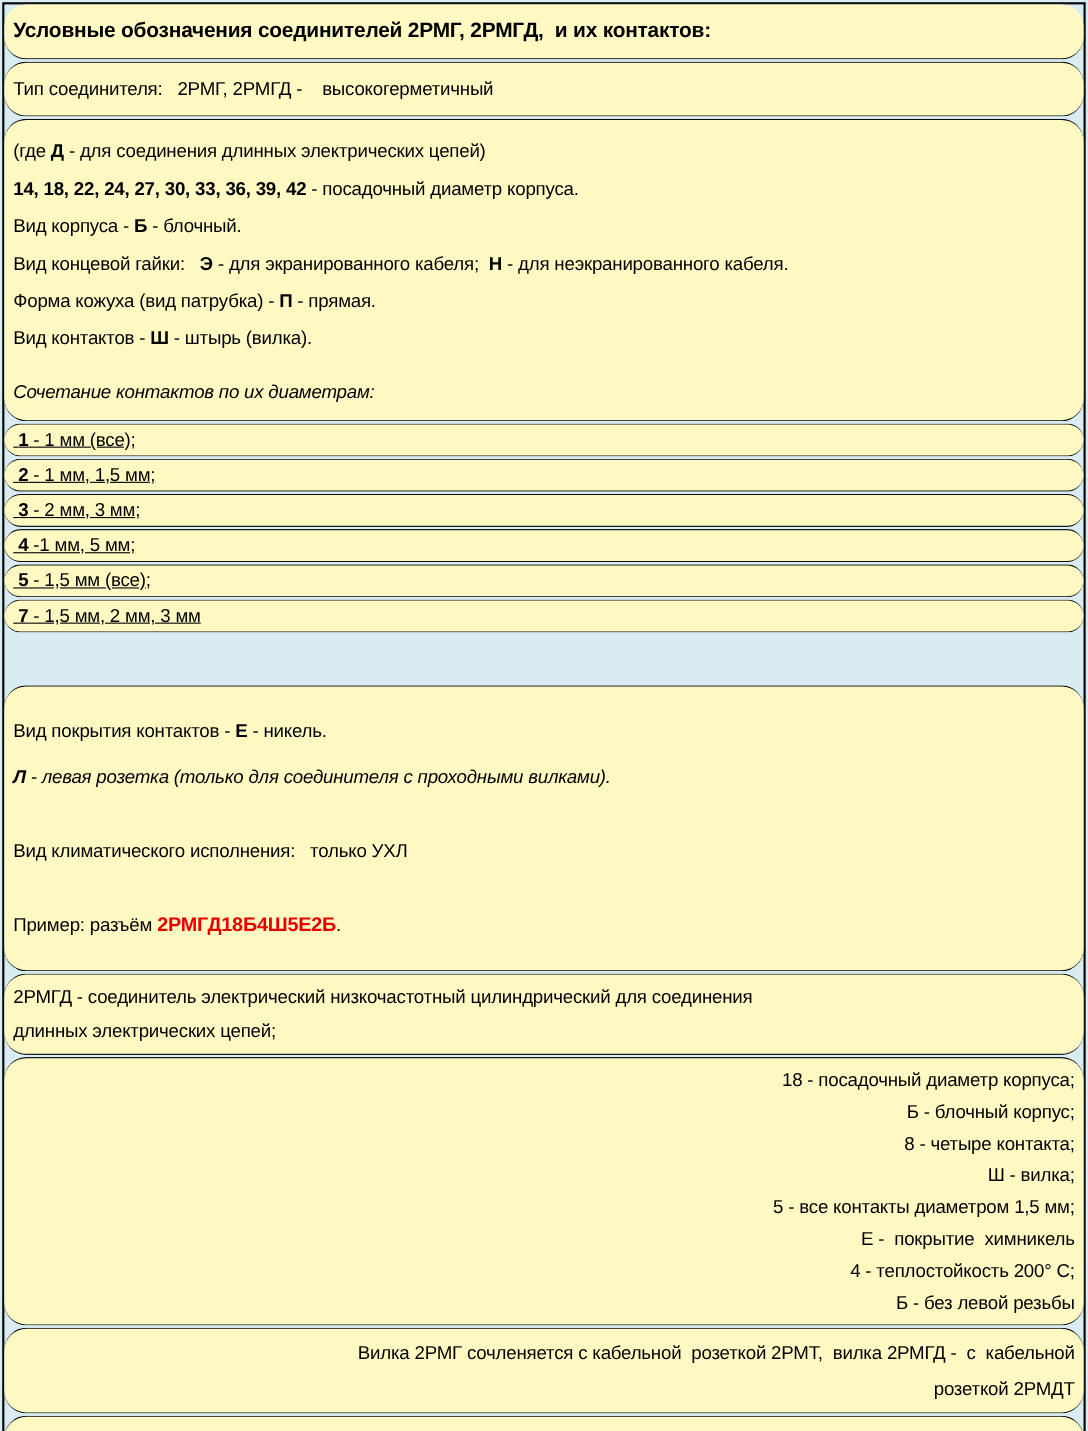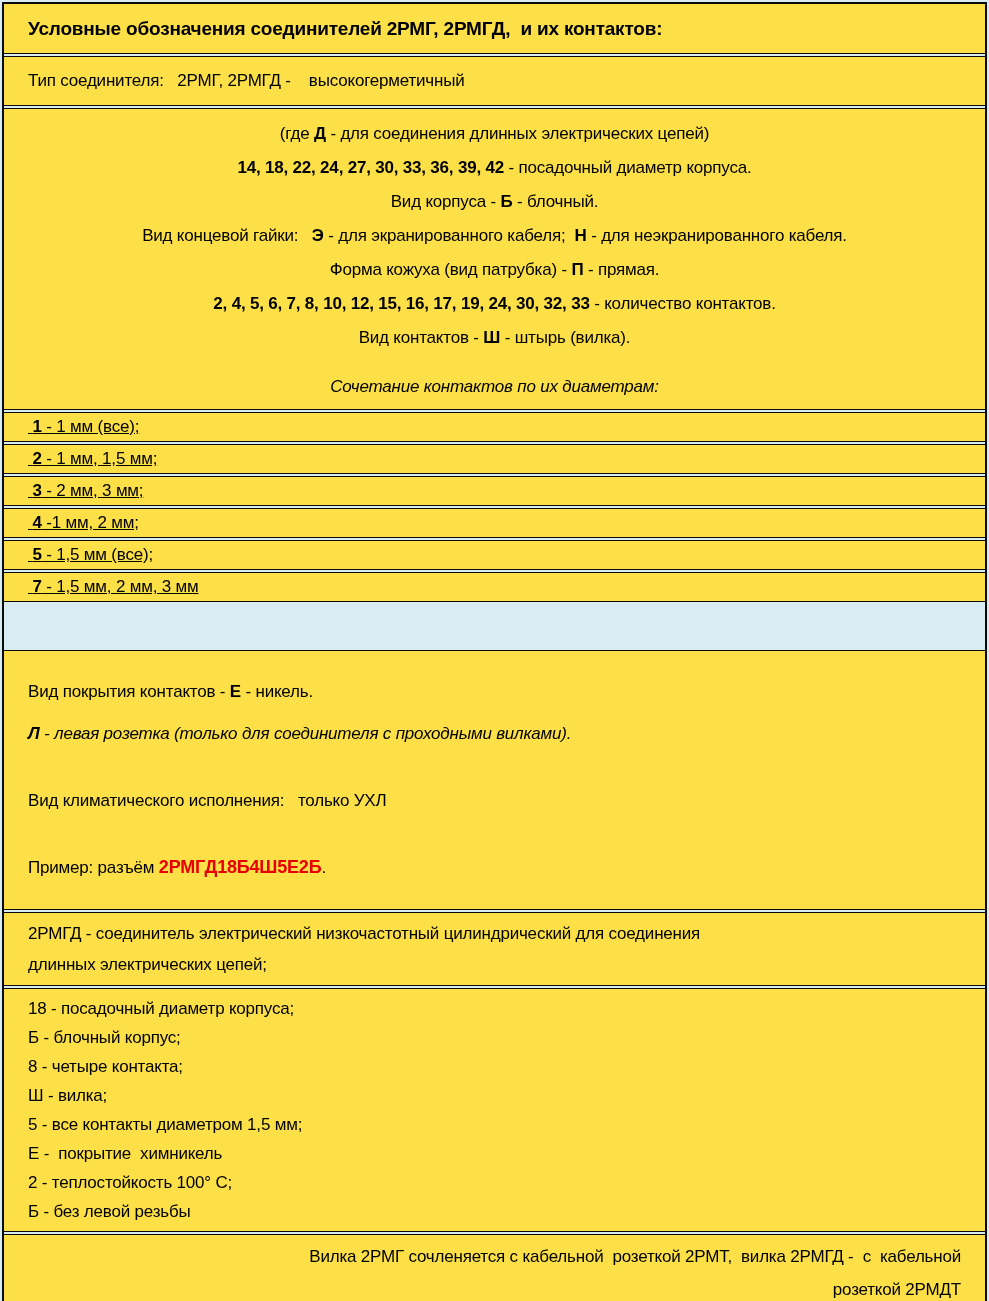--- a/index.html
+++ b/index.html
@@ -11,51 +11,52 @@
   }
   #doc-table {
     box-sizing: border-box;
     width: 985px;
     margin: 2px;
     border: 2px solid #0a0a0a;
     background: #d9ecf2;
   }
   .cell {
     box-sizing: border-box;
-    padding: 5px 24px;
-    background: #fde047;
+    padding: 5px 8px;
+    background: #fef9c3;
     display: flex;
     flex-direction: column;
     justify-content: center;
+    border-radius: 20px;
   }
   
   .cell:not(:last-child) { border-bottom: 1.5px solid #0a0a0a; margin-bottom: 2px; }
   .cell:not(:first-child) { border-top: 1.5px solid #0a0a0a; }
 
   .line {
     white-space: pre-wrap;
     font-size: 17px;
     line-height: 32px;
     letter-spacing: -0.2px;
   }
   .b   { font-weight: bold; }
   .red { color: #e60000; font-weight: bold; font-size: 18px; }
 
   .cell-title       { min-height: 50px; }
   .cell-title .line { font-size: 19px; line-height: 26px; font-weight: bold; }
   .cell-type        { min-height: 50px; }
-  .cell-legend      { min-height: 275px; padding-top: 8px; text-align: center; }
+  .cell-legend      { min-height: 275px; padding-top: 8px; }
   .cell-legend .line{ line-height: 34px; }
   .cell-combo       { min-height: 29px; padding-top: 2px; padding-bottom: 2px; text-decoration: underline; }
   .cell-combo .line { line-height: 24px; }
   .cell-coating     { min-height: 260px; padding-top: 10px; padding-bottom: 12px; margin-top: 48px; }
   .cell-coating .line { line-height: 27px; }
   .cell-desc        { min-height: 64px; }
   .cell-desc .line  { line-height: 31px; }
-  .cell-decoder     { min-height: 235px; }
+  .cell-decoder     { min-height: 235px; text-align: right; }
   .cell-decoder .line { line-height: 29px; }
   .cell-mating      { min-height: 70px; align-items: flex-end; }
   .cell-mating .line{ line-height: 33px; }
   .cell-production  { min-height: 54px; }
   .cell-production .line { line-height: 26px; }
 
   .sp1 { margin-top: 15px; font-style: italic; }
   .sp2 { margin-top: 28px; }
   .sp3 { margin-top: 40px; }
 </style>
@@ -68,35 +69,34 @@
     </div>
     <div class="cell cell-type">
       <div class="line"><span>Тип соединителя:   2РМГ, 2РМГД -    высокогерметичный</span></div>
     </div>
     <div class="cell cell-legend">
       <div class="line"><span>(где </span><span class="b">Д</span><span> - для соединения длинных электрических цепей)</span></div>
       <div class="line"><span class="b">14, 18, 22, 24, 27, 30, 33, 36, 39, 42</span><span> - посадочный диаметр корпуса.</span></div>
       <div class="line"><span>Вид корпуса - </span><span class="b">Б</span><span> - блочный.</span></div>
       <div class="line"><span>Вид концевой гайки:   </span><span class="b">Э</span><span> - для экранированного кабеля;  </span><span class="b">Н</span><span> - для неэкранированного кабеля.</span></div>
       <div class="line"><span>Форма кожуха (вид патрубка) - </span><span class="b">П</span><span> - прямая.</span></div>
-      <div class="line"><span class="b">2, 4, 5, 6, 7, 8, 10, 12, 15, 16, 17, 19, 24, 30, 32, 33</span><span> - количество контактов.</span></div>
       <div class="line"><span>Вид контактов - </span><span class="b">Ш</span><span> - штырь (вилка).</span></div>
       <div class="line sp1"><span>Сочетание контактов по их диаметрам:</span></div>
     </div>
     <div class="cell cell-combo">
       <div class="line"><span class="b"> 1</span><span> - 1 мм (все);</span></div>
     </div>
     <div class="cell cell-combo">
       <div class="line"><span class="b"> 2</span><span> - 1 мм, 1,5 мм;</span></div>
     </div>
     <div class="cell cell-combo">
       <div class="line"><span class="b"> 3</span><span> - 2 мм, 3 мм;</span></div>
     </div>
     <div class="cell cell-combo">
-      <div class="line"><span class="b"> 4</span><span> -1 мм, 2 мм;</span></div>
+      <div class="line"><span class="b"> 4</span><span> -1 мм, 5 мм;</span></div>
     </div>
     <div class="cell cell-combo">
       <div class="line"><span class="b"> 5</span><span> - 1,5 мм (все);</span></div>
     </div>
     <div class="cell cell-combo">
       <div class="line"><span class="b"> 7</span><span> - 1,5 мм, 2 мм, 3 мм</span></div>
     </div>
     <div class="cell cell-coating">
       <div class="line"><span>Вид покрытия контактов - </span><span class="b">Е</span><span> - никель.</span></div>
       <div class="line sp1"><span class="b">Л</span><span> - левая розетка (только для соединителя с проходными вилками).</span></div>
@@ -107,21 +107,21 @@
       <div class="line"><span>2РМГД - соединитель электрический низкочастотный цилиндрический для соединения</span></div>
       <div class="line"><span>длинных электрических цепей;</span></div>
     </div>
     <div class="cell cell-decoder">
       <div class="line"><span>18 - посадочный диаметр корпуса;</span></div>
       <div class="line"><span>Б - блочный корпус;</span></div>
       <div class="line"><span>8 - четыре контакта;</span></div>
       <div class="line"><span>Ш - вилка;</span></div>
       <div class="line"><span>5 - все контакты диаметром 1,5 мм;</span></div>
       <div class="line"><span>Е -  покрытие  химникель</span></div>
-      <div class="line"><span>2 - теплостойкость 100° С;</span></div>
+      <div class="line"><span>4 - теплостойкость 200° С;</span></div>
       <div class="line"><span>Б - без левой резьбы</span></div>
     </div>
     <div class="cell cell-mating">
       <div class="line"><span>Вилка 2РМГ сочленяется с кабельной  розеткой 2РМТ,  вилка 2РМГД -  с  кабельной</span></div>
       <div class="line"><span>розеткой 2РМДТ</span></div>
     </div>
     <div class="cell cell-production">
       <div class="line"><span>Разъём 2РМГи 2РМГД выпускается : только блочная вилка без патрубка (кожуха) или с</span></div>
     </div>
   </div>

